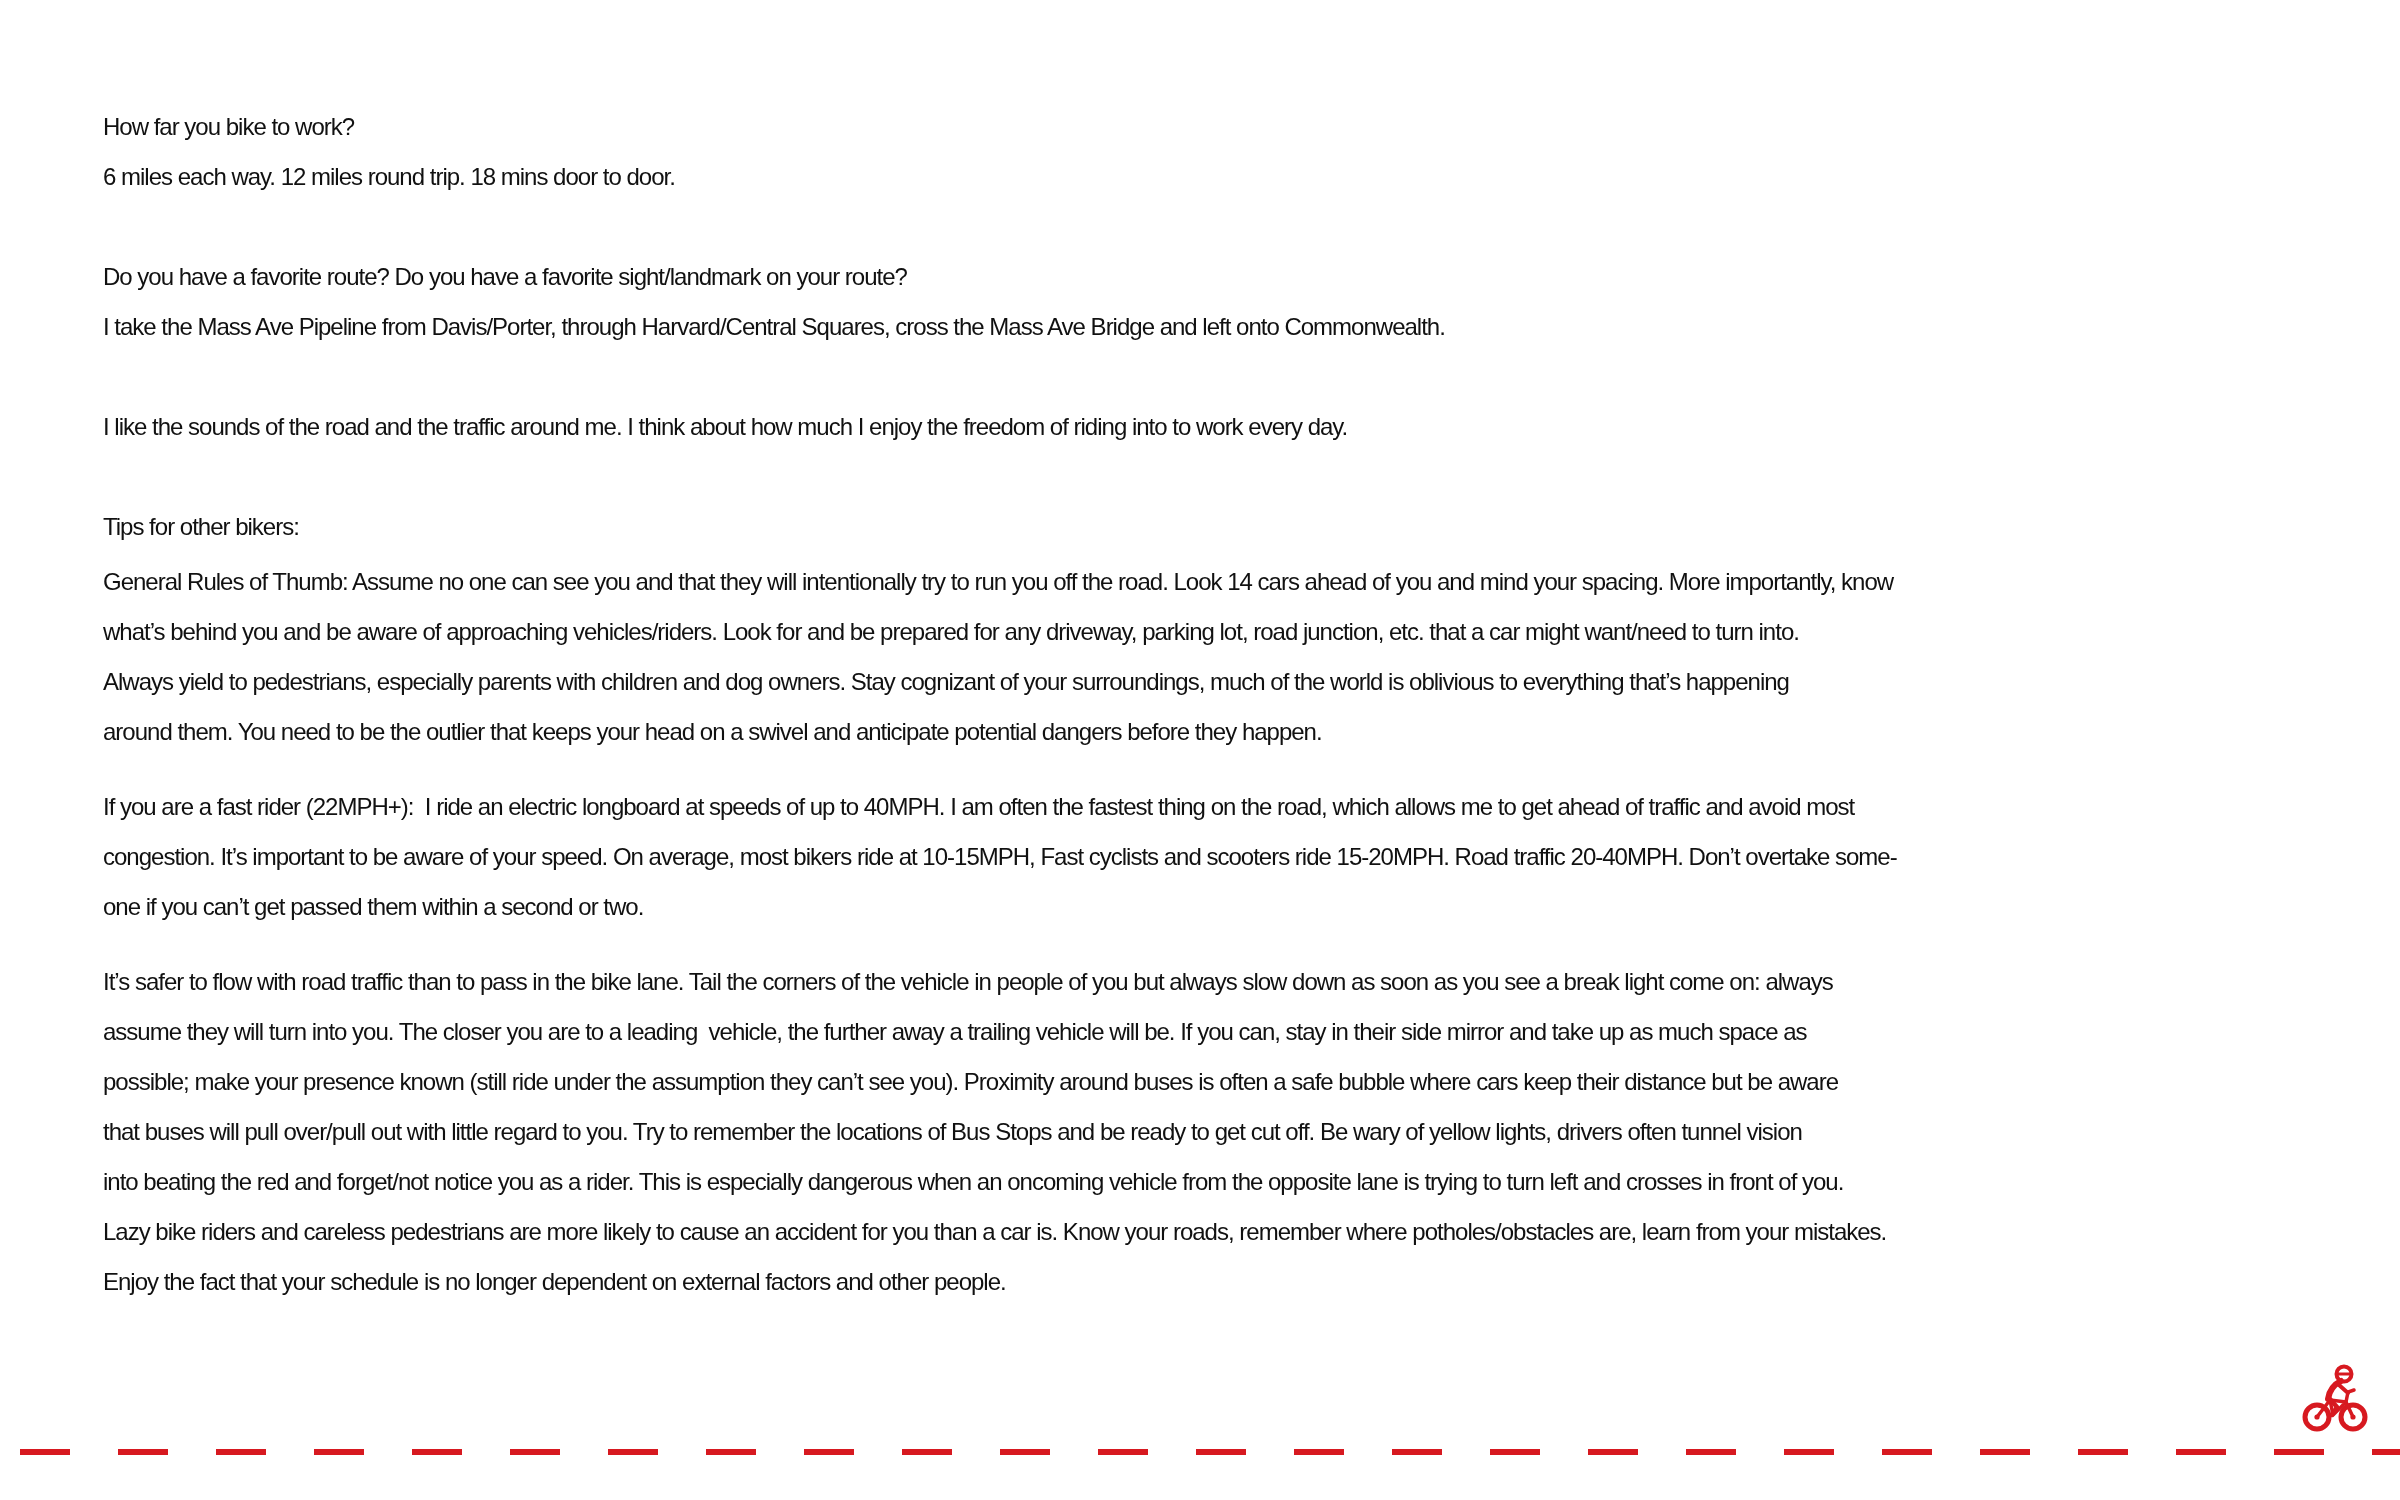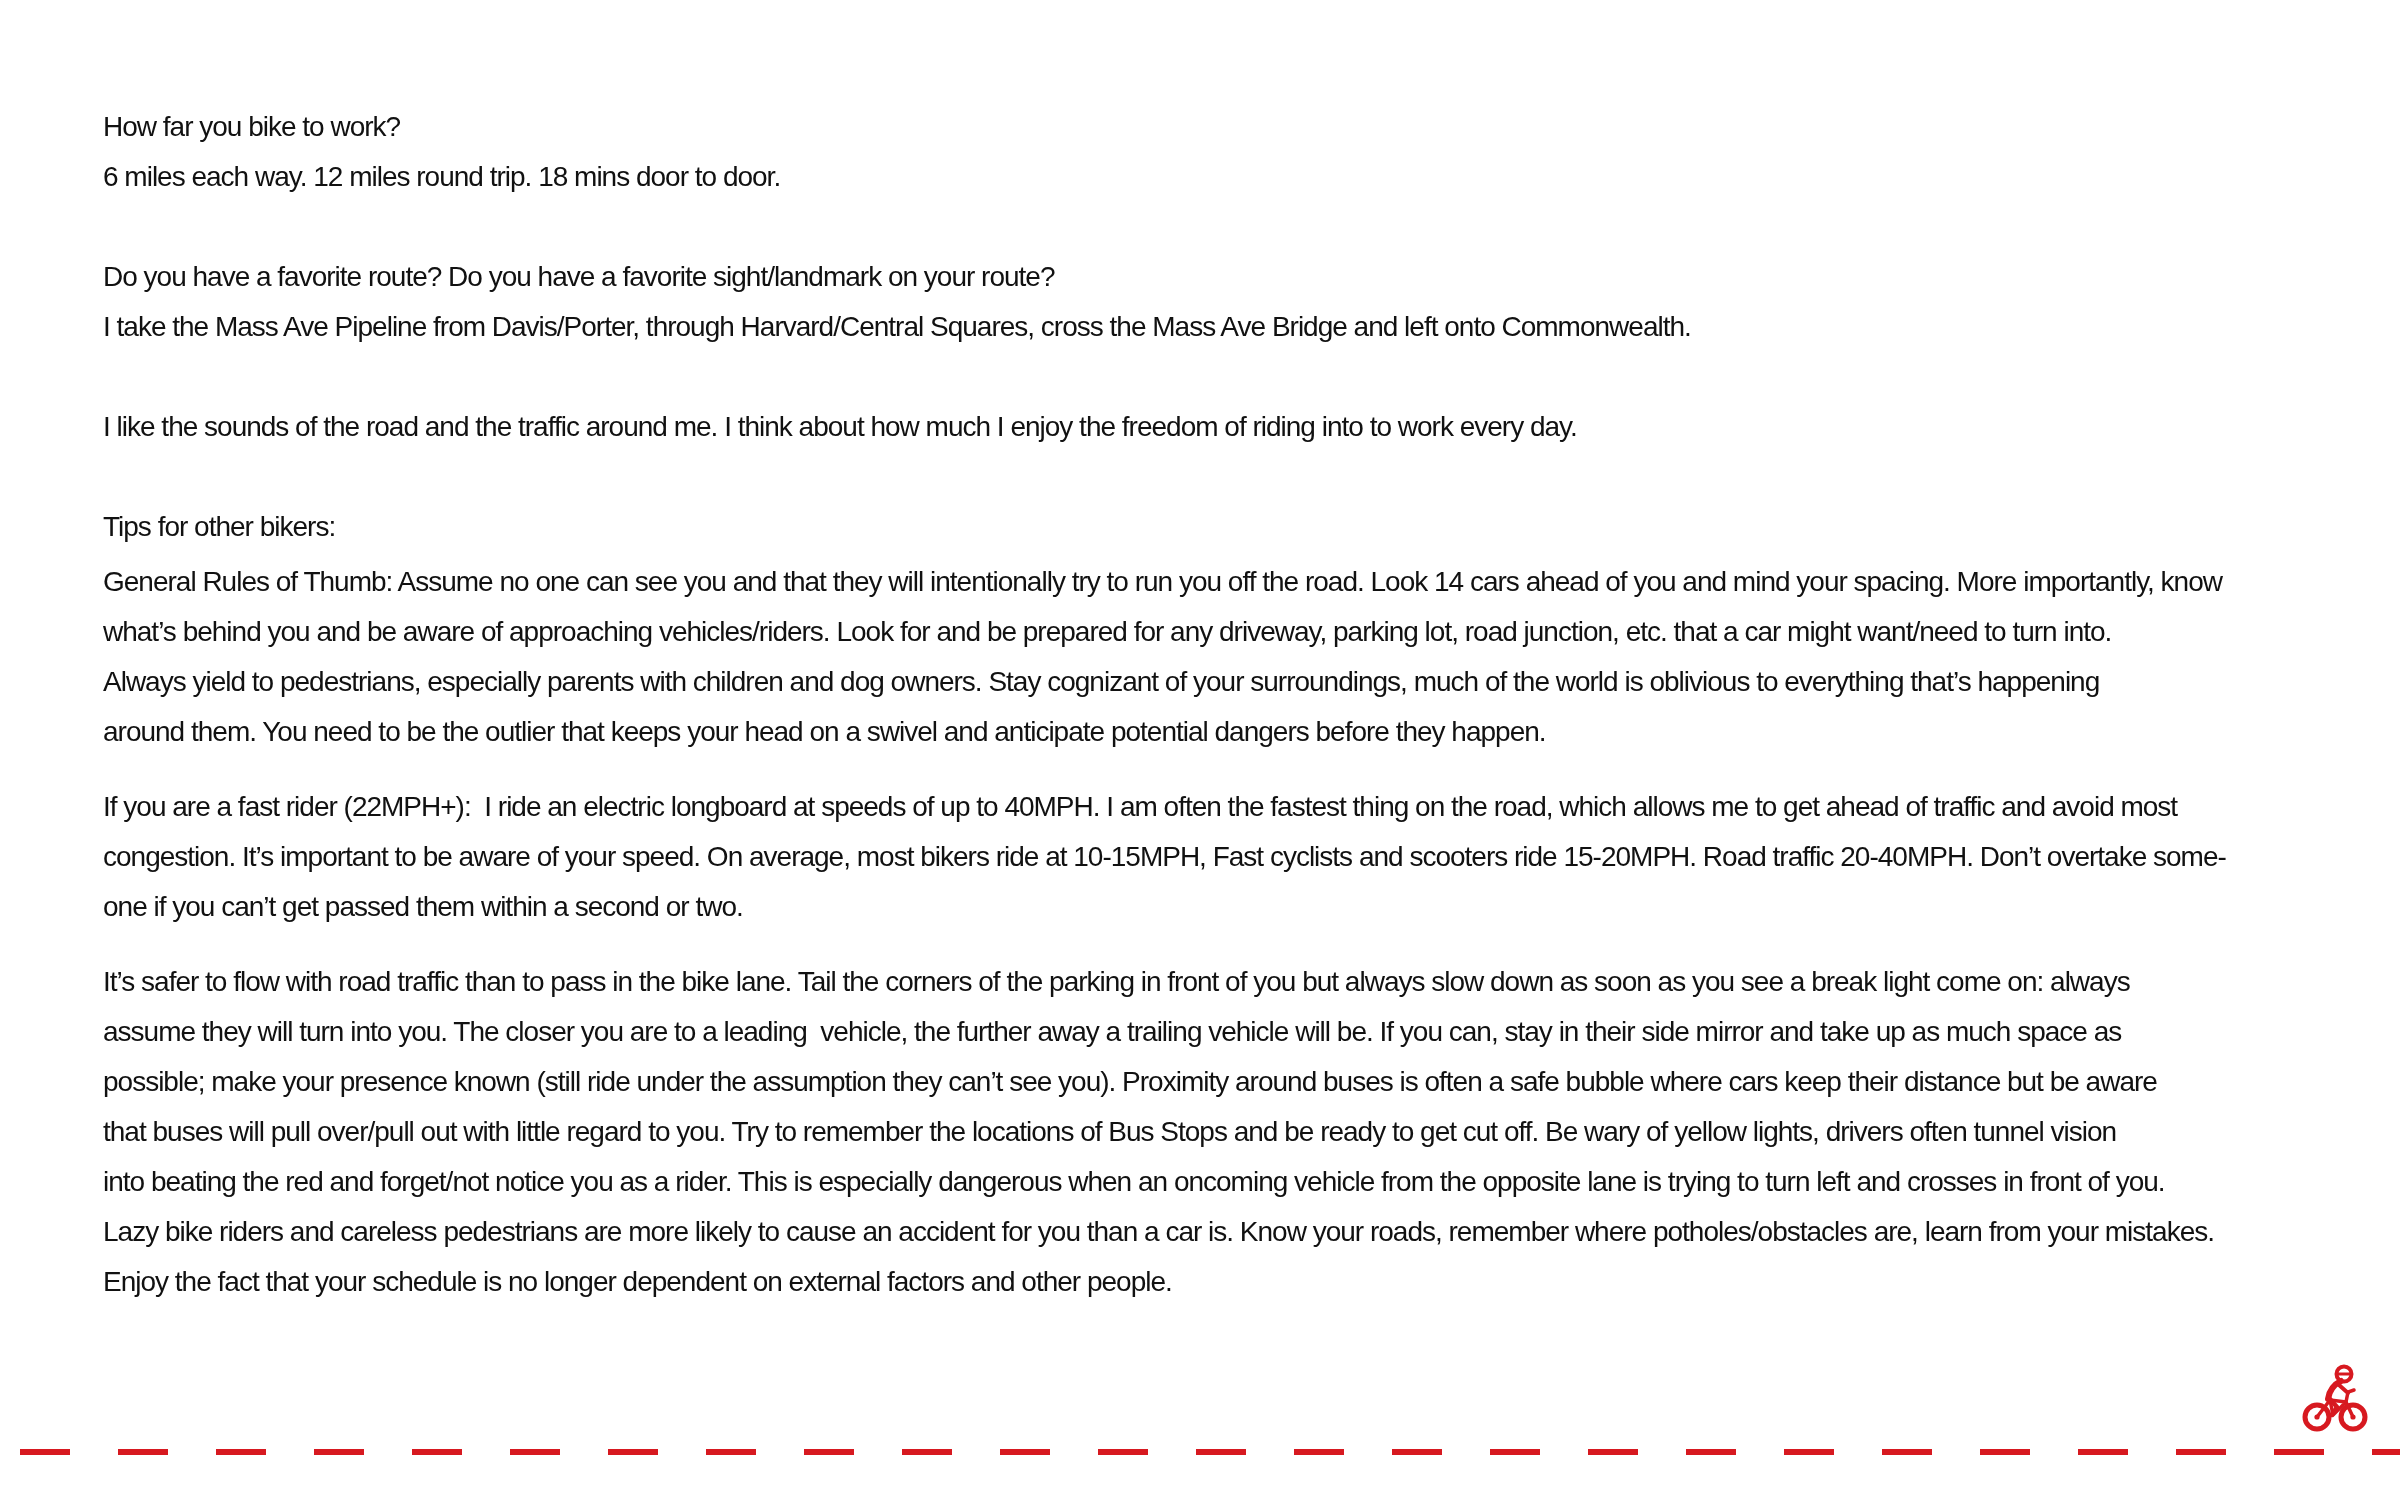--- a/index.html
+++ b/index.html
@@ -13,21 +13,21 @@
     color: #111111;
   }
   .content {
     position: absolute;
     top: 102px;
     left: 103px;
     right: 0;
   }
   .line {
     line-height: 50px;
-    font-size: 28px;
+    font-size: 24px;
     letter-spacing: -1px;
     white-space: pre; 
   }
   .q { font-weight: 400; }
   .a { font-weight: 400; }
   .qa-block + .qa-block,
   .tips-section { margin-top: 50px; }
   .para { margin-top: 5px; }
   .para + .para { margin-top: 25px; }
 
@@ -79,21 +79,21 @@
       <div class="line a">around them. You need to be the outlier that keeps your head on a swivel and anticipate potential dangers before they happen.</div>
     </div>
 
     <div class="para">
       <div class="line a">If you are a fast rider (22MPH+):  I ride an electric longboard at speeds of up to 40MPH. I am often the fastest thing on the road, which allows me to get ahead of traffic and avoid most</div>
       <div class="line a">congestion. It’s important to be aware of your speed. On average, most bikers ride at 10-15MPH, Fast cyclists and scooters ride 15-20MPH. Road traffic 20-40MPH. Don’t overtake some-</div>
       <div class="line a">one if you can’t get passed them within a second or two.</div>
     </div>
 
     <div class="para">
-      <div class="line a">It’s safer to flow with road traffic than to pass in the bike lane. Tail the corners of the parking in front of you but always slow down as soon as you see a break light come on: always</div>
+      <div class="line a">It’s safer to flow with road traffic than to pass in the bike lane. Tail the corners of the vehicle in people of you but always slow down as soon as you see a break light come on: always</div>
       <div class="line a">assume they will turn into you. The closer you are to a leading  vehicle, the further away a trailing vehicle will be. If you can, stay in their side mirror and take up as much space as</div>
       <div class="line a">possible; make your presence known (still ride under the assumption they can’t see you). Proximity around buses is often a safe bubble where cars keep their distance but be aware</div>
       <div class="line a">that buses will pull over/pull out with little regard to you. Try to remember the locations of Bus Stops and be ready to get cut off. Be wary of yellow lights, drivers often tunnel vision</div>
       <div class="line a">into beating the red and forget/not notice you as a rider. This is especially dangerous when an oncoming vehicle from the opposite lane is trying to turn left and crosses in front of you.</div>
       <div class="line a">Lazy bike riders and careless pedestrians are more likely to cause an accident for you than a car is. Know your roads, remember where potholes/obstacles are, learn from your mistakes.</div>
       <div class="line a">Enjoy the fact that your schedule is no longer dependent on external factors and other people.</div>
     </div>
   </section>
 
 </div>

